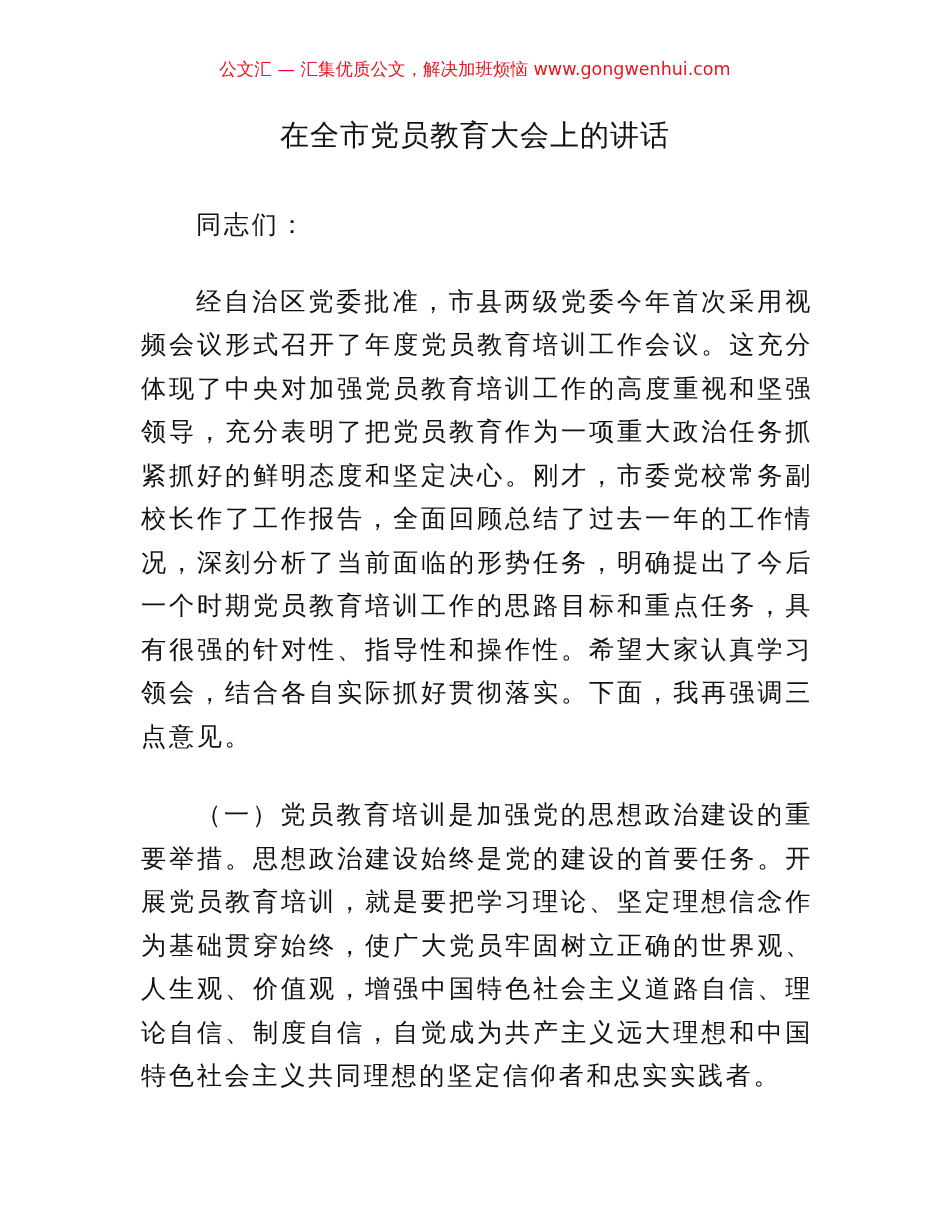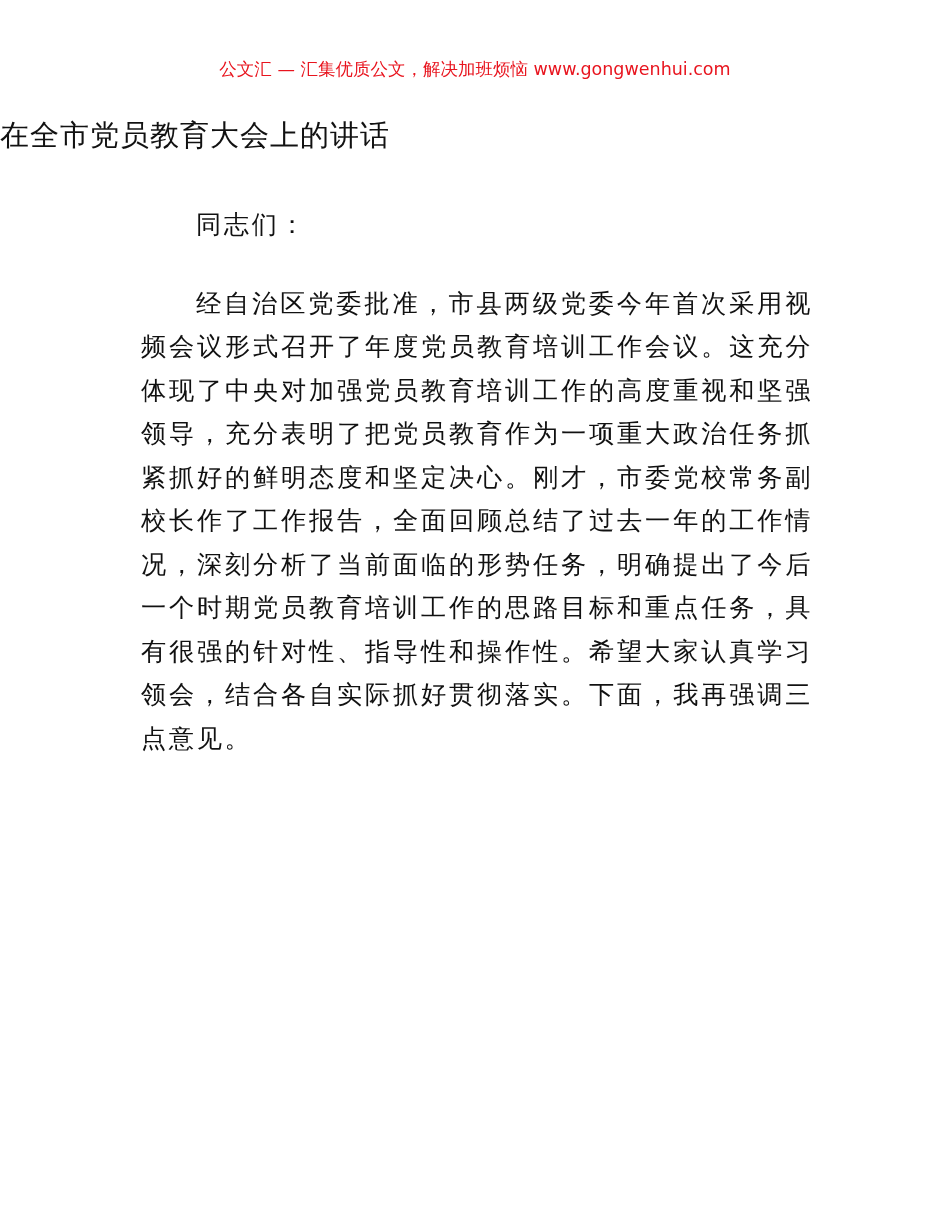--- a/index.html
+++ b/index.html
@@ -1,30 +1,31 @@
 <!DOCTYPE html>
 <html><head>
 <meta charset="utf-8">
 <style>
   html, body { margin: 0; padding: 0; background: #ffffff; }
   body { width: 950px; height: 1230px; overflow: hidden; position: relative;
          font-family: "DejaVu Sans", "Liberation Sans", sans-serif; color: #111; }
   .header { position: absolute; top: 56px; left: 0; width: 950px; text-align: center;
             color: #e8141e; font-size: 17.5px; line-height: 26px; }
-  .title { position: absolute; top: 114px; left: 0; width: 950px; 
+  .title { position: absolute; top: 114px; left: 0; width: 950px; text-align: center;
            font-size: 29px; line-height: 42px; color: #111; letter-spacing: 1px; }
   .body { position: absolute; top: 168px; left: 141px; width: 672px; }
   .p { margin: 0; font-size: 25.2px; line-height: 43.5px; text-align: justify;
        text-align-last: left; letter-spacing: 2.65px; word-break: break-all; }
   .p.indent { text-indent: 55px; margin-top: 35px; }
-  .gap { margin-top: 9.5px; }
+  .gap { margin-top: 9.5px; font-family: Liberation Mono, monospace; }
 </style>
 </head>
 <body>
 
 <div class="header">公文汇 — 汇集优质公文，解决加班烦恼 www.gongwenhui.com</div>
 
 <div class="title">在全市党员教育大会上的讲话</div>
 
 <div class="body">
   <p class="p indent">同志们：</p>
   <p class="p indent gap">经自治区党委批准，市县两级党委今年首次采用视频会议形式召开了年度党员教育培训工作会议。这充分体现了中央对加强党员教育培训工作的高度重视和坚强领导，充分表明了把党员教育作为一项重大政治任务抓紧抓好的鲜明态度和坚定决心。刚才，市委党校常务副校长作了工作报告，全面回顾总结了过去一年的工作情况，深刻分析了当前面临的形势任务，明确提出了今后一个时期党员教育培训工作的思路目标和重点任务，具有很强的针对性、指导性和操作性。希望大家认真学习领会，结合各自实际抓好贯彻落实。下面，我再强调三点意见。</p>
+  <p class="p indent gap">（一）党员教育培训是加强党的思想政治建设的重要举措。思想政治建设始终是党的建设的首要任务。开展党员教育培训，就是要把学习理论、坚定理想信念作为基础贯穿始终，使广大党员牢固树立正确的世界观、人生观、价值观，增强中国特色社会主义道路自信、理论自信、制度自信，自觉成为共产主义远大理想和中国特色社会主义共同理想的坚定信仰者和忠实实践者。</p>
 </div>
 
 </body></html>

